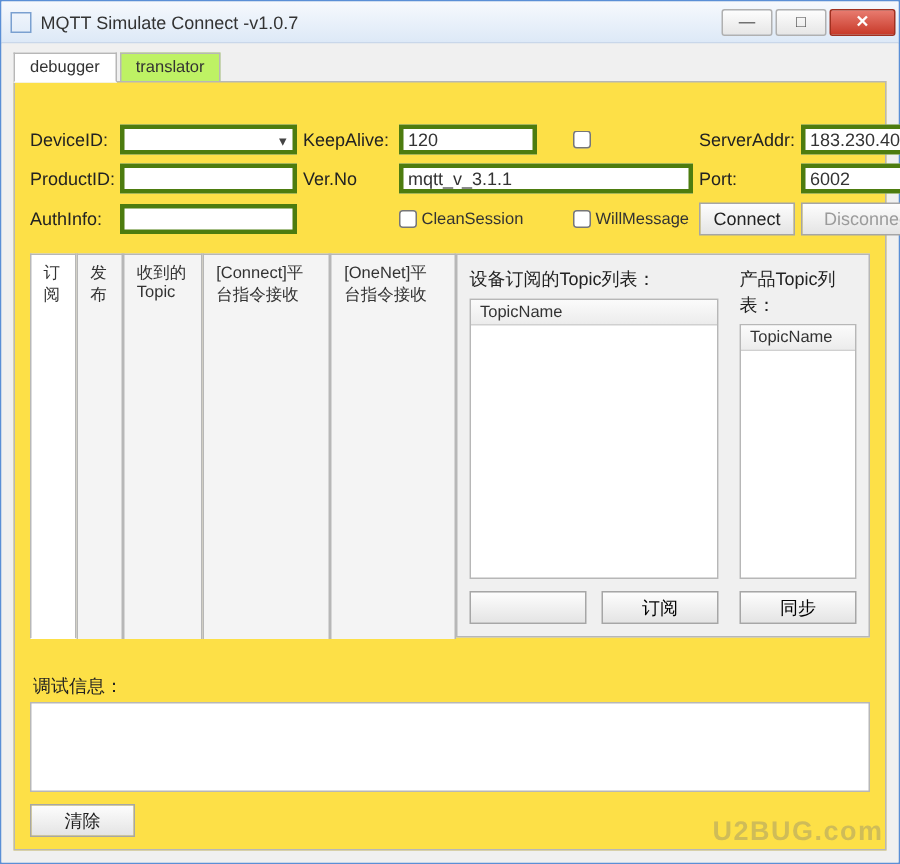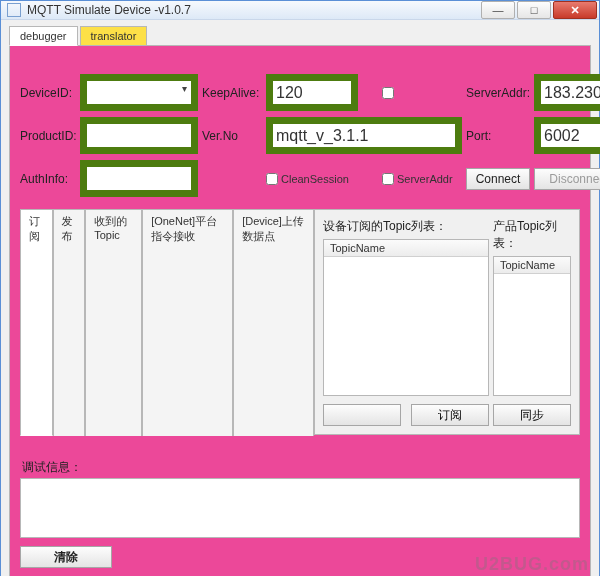--- a/index.html
+++ b/index.html
@@ -59,54 +59,54 @@
 }
 
 .toptabs {
   display: flex;
   gap: 0;
   margin-bottom: -1px;
 }
 .toptabs .tab {
   padding: 3px 10px;
   border: 1px solid #b7b7b7;
-  background: #fde047;
+  background: #bef264;
   font-size: 11px;
   color: #333;
   margin-right: 2px;
 }
 .toptabs .tab.active {
   background: #fff;
   border-bottom-color: #fff;
   z-index: 2;
 }
 .panel {
   border: 1px solid #b7b7b7;
-  background: #ec4899;
+  background: #fde047;
   padding: 28px 10px 8px 10px;
   flex: 1;
   display: flex;
   flex-direction: column;
 }
 
 .formrow {
   display: grid;
   grid-template-columns: 56px 118px 60px 92px 16px 80px 64px 90px;
   align-items: center;
   gap: 4px;
   margin-bottom: 6px;
 }
 .lbl { color: #222; text-align: left; white-space: nowrap; }
 .lblR { text-align: left; }
 .fld {
-  height: 37px;
-  border: 7px solid #4d7c0f;
+  height: 20px;
+  border: 3px solid #4d7c0f;
   background: #fff;
   padding: 0 3px;
-  font-size: 16px;
+  font-size: 12px;
   color: #333;
 }
 .combo { position: relative; }
 .combo::after {
   content: "▾";
   position: absolute;
   right: 4px; top: 2px;
   font-size: 10px;
   color: #444;
 }
@@ -153,21 +153,21 @@
   border: 1px solid #b7b7b7;
   background: #f0f0f0;
   padding: 8px;
   flex: 1;
   display: flex;
   flex-direction: column;
 }
 .twolists {
   display: grid;
   grid-template-columns: 1fr 1fr;
-  gap: 4px;
+  gap: 14px;
   flex: 1;
 }
 .listbox {
   display: flex; flex-direction: column;
 }
 .listbox .caption { margin-bottom: 4px; color: #222; }
 .listview {
   border: 1px solid #b7b7b7;
   background: #fff;
   flex: 1;
@@ -194,40 +194,39 @@
   font-size: 12px;
 }
 .debuglabel { margin: 24px 0 2px 2px; color: #222; }
 .debugarea {
   border: 1px solid #b7b7b7;
   background: #fff;
   height: 60px;
 }
 .bottombtn {
   margin-top: 8px;
-  width: 92px;
-  font-weight: bold;
+  width: 70px;
 }
 .watermark {
   position: absolute;
   right: 10px; bottom: 10px;
   font-size: 18px;
   font-weight: bold;
   color: rgba(120,120,120,0.35);
   letter-spacing: 1px;
   pointer-events: none;
 }
 </style>
 </head>
 <body>
 
 <div class="window">
   <div class="titlebar">
     <div class="icon"></div>
-    <div class="title">MQTT Simulate Device  -v1.0.7</div>
+    <div class="title">MQTT Simulate Connect  -v1.0.7</div>
     <div class="winbtn">—</div>
     <div class="winbtn">□</div>
     <div class="winbtn close">✕</div>
   </div>
 
   <div class="client">
 
     <div class="toptabs">
       <div class="tab active">debugger</div>
       <div class="tab">translator</div>
@@ -261,33 +260,33 @@
         <div class="lbl">AuthInfo:</div>
         <input class="fld" value="" style="">
         <div></div>
         <label class="chk">
           <input type="checkbox" style="">
           <span>CleanSession</span>
         </label>
         <div></div>
         <label class="chk">
           <input type="checkbox" style="">
-          <span>ServerAddr</span>
+          <span>WillMessage</span>
         </label>
         <button class="btn">Connect</button>
         <button class="btn dis">Disconnect</button>
       </div>
 
       <div class="innerwrap">
         <div class="innertabs">
           <div class="itab active">订阅</div>
           <div class="itab">发布</div>
           <div class="itab">收到的Topic</div>
+          <div class="itab">[Connect]平台指令接收</div>
           <div class="itab">[OneNet]平台指令接收</div>
-          <div class="itab">[Device]上传数据点</div>
         </div>
         <div class="innerpanel">
           <div class="twolists">
             <div class="listbox">
               <div class="caption">设备订阅的Topic列表：</div>
               <div class="listview">
                 <div class="colhdr">TopicName</div>
               </div>
               <div class="btnrow">
                 <button class="btn2"></button>

